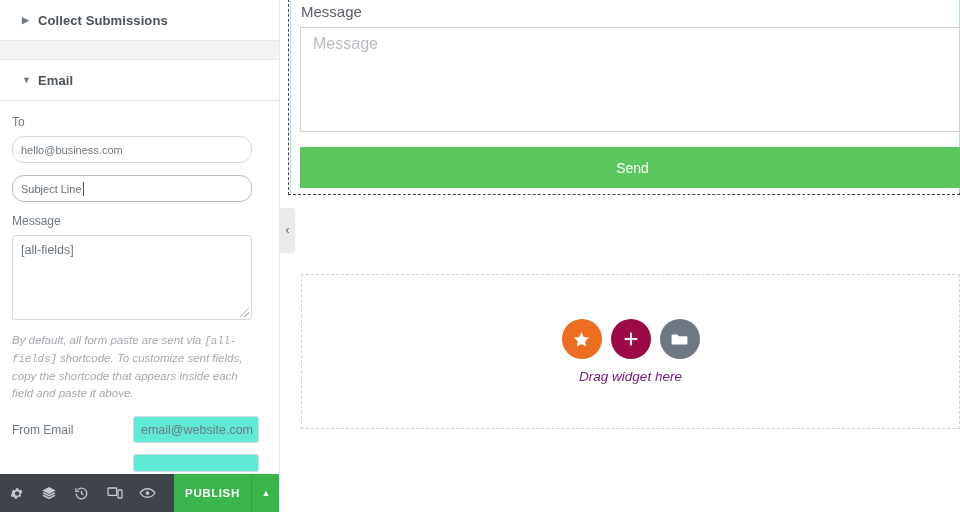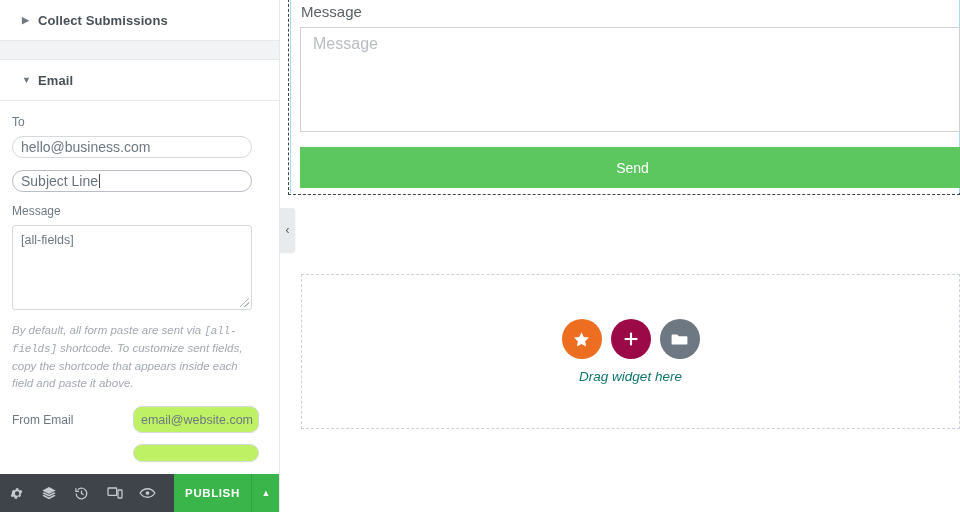--- a/index.html
+++ b/index.html
@@ -42,24 +42,24 @@
   .sec-divider { height: 1px; background: #e6e9ec; }
 
   .panel-body { padding: 14px 20px 0 12px; }
 
   .fld { margin-bottom: 12px; }
   .fld-label {
     font-size: 12px; color: #6d7882;
     margin-bottom: 7px; display: block;
   }
   .txtinput {
-    width: 240px; height: 22px;
+    width: 240px; height: 27px;
     border: 1px solid #d5d8dc; border-radius: 12px;
     background: #fff;
-    font-size: 14px; color: #6d7882;
+    font-size: 11px; color: #6d7882;
     padding: 0 8px;
     font-family: "Liberation Sans", sans-serif;
     display: flex; align-items: center;
   }
   .txtinput.focused { border-color: #b9bec4; color: #6a737b; }
   .caret {
     display: inline-block; width: 1px; height: 14px;
     background: #4a4a4a; margin-left: 1px;
   }
   .txtarea {
@@ -88,22 +88,22 @@
     letter-spacing: -.2px;
   }
   .row-fld {
     display: flex; align-items: center; justify-content: space-between;
     margin-bottom: 11px;
     text-align: center;
   }
   .row-fld .fld-label { margin-bottom: 0; }
   .row-input {
     width: 126px; height: 27px;
-    border: 1px solid #d5d8dc; border-radius: 9px;
-    background: #bef264;
+    border: 1px solid #d5d8dc; border-radius: 3px;
+    background: #5eead4;
     font-size: 12.5px; color: #6d7882;
     padding: 0 7px;
     display: flex; align-items: center;
   }
   .row-input.clipped { height: 18px; overflow: hidden; }
 
   
   #bottombar {
     position: absolute; left: 0; bottom: 0;
     width: 280px; height: 38px;
@@ -202,21 +202,21 @@
     align-items: center; justify-content: center;
   }
   .dz-circles { display: flex; gap: 9px; }
   .circ {
     width: 40px; height: 40px; border-radius: 50%;
     display: flex; align-items: center; justify-content: center;
   }
   .dz-caption {
     margin-top: 10px;
     font-size: 13.5px; font-style: italic;
-    color: #0f766e;
+    color: #701a75;
   }
 </style>
 </head>
 <body>
 
 <div id="app">
 
   <div id="panel">
 
     <div class="section-head first">

